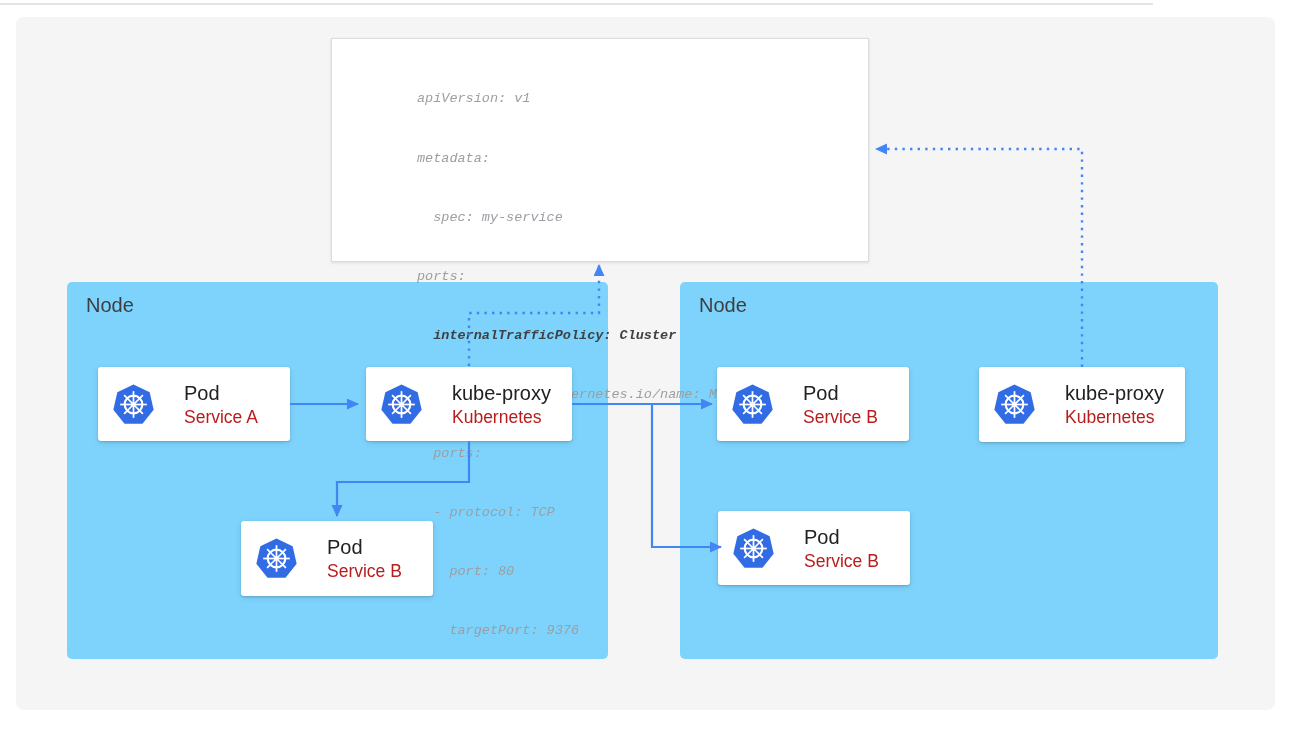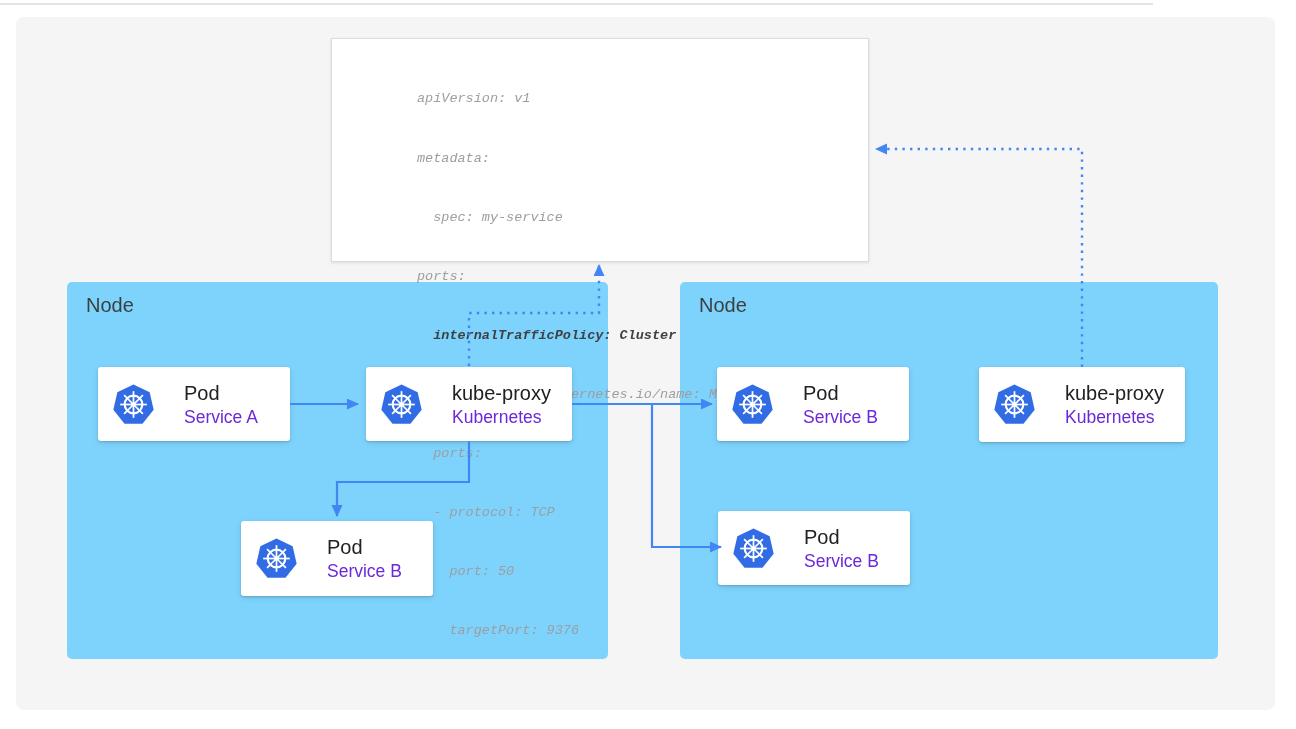--- a/index.html
+++ b/index.html
@@ -12,21 +12,21 @@
   .yaml-card{position:absolute;left:331px;top:38px;width:538px;height:224px;box-sizing:border-box;
     background:#ffffff;border:1px solid #d9dce0;border-radius:0;box-shadow:0 1px 3px rgba(0,0,0,.10);
     padding:11px 0 0 85px;font-family:"Liberation Mono","DejaVu Sans Mono",monospace;font-style:italic;
     font-size:13.5px;line-height:19.7px;color:#9b9ea3;white-space:pre;}
   .yaml-card .b{font-weight:bold;color:#3f4245;}
   .card{position:absolute;display:flex;align-items:center;box-sizing:border-box;background:#ffffff;
     border-radius:3px;padding-left:14px;box-shadow:0 1px 2px rgba(0,0,0,.16),0 2px 6px rgba(0,0,0,.10);}
   .k8s-icon{width:43px;height:43px;flex:0 0 auto;display:block;}
   .card-text{display:flex;flex-direction:column;margin-left:29px;}
   .card-title{font-size:20px;line-height:26px;color:#212121;}
-  .card-sub{font-size:17.5px;line-height:23px;color:#6d28d9;}
+  .card-sub{font-size:17.5px;line-height:23px;color:#b91c1c;}
   .connectors{position:absolute;left:0;top:0;pointer-events:none;}
   .solid{stroke:#4285f4;stroke-width:2.2;fill:none;}
   .dotted{stroke:#4285f4;stroke-width:2.4;fill:none;stroke-dasharray:2.4 5.2;}
   .defs-holder{position:absolute;width:0;height:0;overflow:hidden;}
 </style>
 </head>
 <body>
 
 <svg class="defs-holder" aria-hidden="true">
   <defs>
@@ -63,21 +63,21 @@
 
   <div class="yaml-card">
     <div><span>apiVersion: v1</span><span class="b"></span></div>
     <div><span>metadata:</span><span class="b"></span></div>
     <div><span>  spec: my-service</span><span class="b"></span></div>
     <div><span>ports:</span><span class="b"></span></div>
     <div><span>  </span><span class="b">internalTrafficPolicy: Cluster</span></div>
     <div><span>  selector: app.kubernetes.io/name: MyApp</span><span class="b"></span></div>
     <div><span>  ports:</span><span class="b"></span></div>
     <div><span>  - protocol: TCP</span><span class="b"></span></div>
-    <div><span>    port: 50</span><span class="b"></span></div>
+    <div><span>    port: 80</span><span class="b"></span></div>
     <div><span>    targetPort: 9376</span><span class="b"></span></div>
   </div>
 
   <div class="card" style="left:98px;top:367px;width:192px;height:74px;">
     <svg class="k8s-icon">
         <use href="#k8s-logo"></use>
       </svg>
     <span class="card-text">
       <span class="card-title">Pod</span>
       <span class="card-sub">Service A</span>

